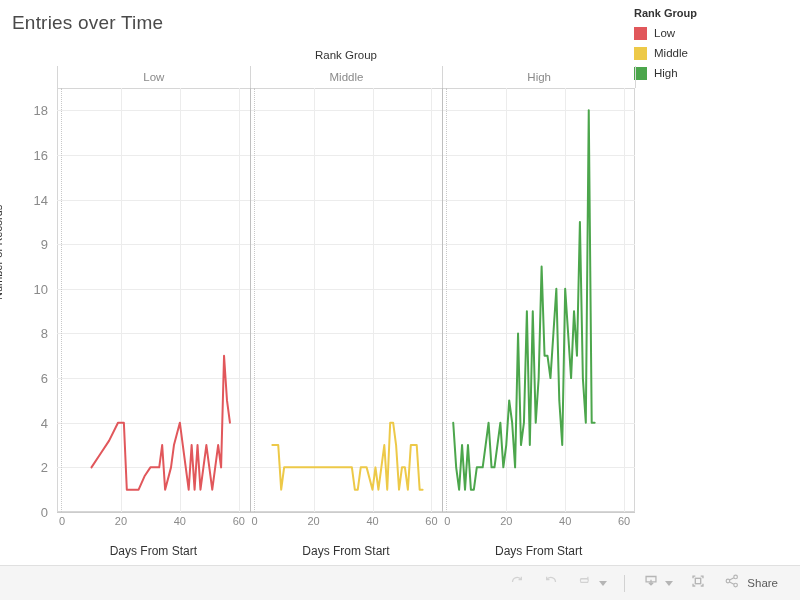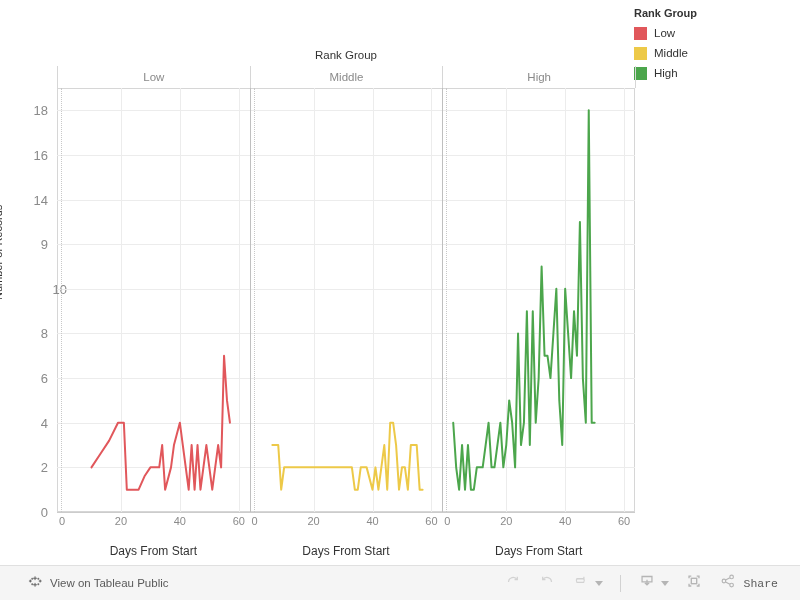--- a/index.html
+++ b/index.html
@@ -186,35 +186,35 @@
   .tb-btn.disabled { color: #d2d2d2; cursor: default; }
   .tb-sep {
     width: 1px; height: 17px;
     background: #d2d2d2;
     margin: 0 9px;
   }
   .tb-label {
     font-size: 11.5px;
     color: #5a5a5a;
     margin-left: 6px;
-    font-family: Liberation Mono, monospace;
   }
   .caret {
     width: 0; height: 0;
     border-left: 4px solid transparent;
     border-right: 4px solid transparent;
     border-top: 5px solid #b5b5b5;
     margin-left: 5px;
   }
 </style>
 </head>
 <body>
 
 <div id="app">
 
+  <div id="viz-title">Entries over Time</div>
 
   <div id="legend">
     <div id="legend-title">Rank Group</div>
     <div class="legend-item">
       <span class="legend-swatch" id="sw0" style="background: rgb(225, 87, 91);"></span>
       <span class="legend-label">Low</span>
     </div>
     <div class="legend-item">
       <span class="legend-swatch" id="sw1" style="background: rgb(237, 201, 72);"></span>
       <span class="legend-label">Middle</span>
@@ -234,21 +234,21 @@
     <div id="dynamic-layer">
         <div class="y-tick-label" style="top: 512px; left: 0px; width: 48px;">0</div>
         <div class="y-tick-label" style="top: 467.368px; left: 0px; width: 48px;">2</div>
         <div style="position: absolute; left: 57px; width: 578px; top: 467.368px; border-top: 1px solid rgb(236, 236, 236);"></div>
         <div class="y-tick-label" style="top: 422.737px; left: 0px; width: 48px;">4</div>
         <div style="position: absolute; left: 57px; width: 578px; top: 422.737px; border-top: 1px solid rgb(236, 236, 236);"></div>
         <div class="y-tick-label" style="top: 378.105px; left: 0px; width: 48px;">6</div>
         <div style="position: absolute; left: 57px; width: 578px; top: 378.105px; border-top: 1px solid rgb(236, 236, 236);"></div>
         <div class="y-tick-label" style="top: 333.474px; left: 0px; width: 48px;">8</div>
         <div style="position: absolute; left: 57px; width: 578px; top: 333.474px; border-top: 1px solid rgb(236, 236, 236);"></div>
-        <div class="y-tick-label" style="top: 288.842px; left: 0px; width: 48px; margin-left: 19px;">10</div>
+        <div class="y-tick-label" style="top: 288.842px; left: 0px; width: 48px;">10</div>
         <div style="position: absolute; left: 57px; width: 578px; top: 288.842px; border-top: 1px solid rgb(236, 236, 236);"></div>
         <div class="y-tick-label" style="top: 244.211px; left: 0px; width: 48px;">9</div>
         <div style="position: absolute; left: 57px; width: 578px; top: 244.211px; border-top: 1px solid rgb(236, 236, 236);"></div>
         <div class="y-tick-label" style="top: 199.579px; left: 0px; width: 48px;">14</div>
         <div style="position: absolute; left: 57px; width: 578px; top: 199.579px; border-top: 1px solid rgb(236, 236, 236);"></div>
         <div class="y-tick-label" style="top: 154.947px; left: 0px; width: 48px;">16</div>
         <div style="position: absolute; left: 57px; width: 578px; top: 154.947px; border-top: 1px solid rgb(236, 236, 236);"></div>
         <div class="y-tick-label" style="top: 110.316px; left: 0px; width: 48px;">18</div>
         <div style="position: absolute; left: 57px; width: 578px; top: 110.316px; border-top: 1px solid rgb(236, 236, 236);"></div>
         <div class="panel-header" style="left: 57px; width: 192.667px;">Low</div>
@@ -292,37 +292,20 @@
         <div class="x-tick-label" style="left: 624.108px;">60</div>
         <div class="x-axis-line" style="left: 442.333px; width: 192.667px;"></div>
         <div class="x-axis-title" style="left: 538.667px;">Days From Start</div>
         <svg width="800" height="565" style="position: absolute; left: 0px; top: 0px; pointer-events: none;">
           <polyline points="453.23,422.74 456.17,467.37 459.12,489.68 462.06,445.05 465.01,489.68 467.96,445.05 470.90,489.68 473.85,489.68 476.80,467.37 479.74,467.37 482.69,467.37 485.63,445.05 488.58,422.74 491.53,467.37 494.47,467.37 497.42,445.05 500.37,422.74 503.31,467.37 506.26,445.05 509.20,400.42 512.15,422.74 515.10,467.37 518.04,333.47 520.99,445.05 523.94,422.74 526.88,311.16 529.83,445.05 532.77,311.16 535.72,422.74 538.67,378.11 541.61,266.53 544.56,355.79 547.51,355.79 550.45,378.11 553.40,333.47 556.34,288.84 559.29,400.42 562.24,445.05 565.18,288.84 568.13,333.47 571.08,378.11 574.02,311.16 576.97,355.79 579.91,221.89 582.86,378.11 585.81,422.74 588.75,110.32 591.70,422.74 594.65,422.74 597.59,NaN 600.54,NaN 603.48,NaN 606.43,NaN 609.38,NaN 612.32,NaN 615.27,NaN 618.22,NaN 621.16,NaN 624.11,NaN" fill="none" stroke="#4ca64c" stroke-width="2" stroke-linejoin="round" stroke-linecap="round"></polyline>
         </svg>
       </div>
   </div>
 
   <div id="toolbar">
-    <div id="tableau-public-link">
-      <span>
-        <svg width="15" height="15" viewBox="0 0 16 16">
-          <g stroke="#5a5a5a" stroke-width="1" fill="none">
-            <path d="M7.5 2.5 v4 M5.5 4.5 h4"></path>
-            <path d="M7.5 9.5 v4 M5.5 11.5 h4"></path>
-            <path d="M2.5 6 v3 M1 7.5 h3"></path>
-            <path d="M13 6 v3 M11.5 7.5 h3"></path>
-            <path d="M4.5 4 v2.2 M3.4 5.1 h2.2" stroke-width="0.8"></path>
-            <path d="M11 4 v2.2 M9.9 5.1 h2.2" stroke-width="0.8"></path>
-            <path d="M4.5 9.8 v2.2 M3.4 10.9 h2.2" stroke-width="0.8"></path>
-            <path d="M11 9.8 v2.2 M9.9 10.9 h2.2" stroke-width="0.8"></path>
-          </g>
-        </svg>
-      </span>
-      <span class="label">View on Tableau Public</span>
-    </div>
 
     <div id="toolbar-right">
       <div class="tb-btn disabled">
         <span>
           <svg width="18" height="18" viewBox="0 0 20 20">
             <path d="M5 11 a5.2 5.2 0 0 1 9.6 -2.6" fill="none" stroke="currentColor" stroke-width="1.4"></path>
             <path d="M14.8 5.4 l0 3.2 l-3.1 0" fill="none" stroke="currentColor" stroke-width="1.4"></path>
           </svg>
         </span>
       </div>

